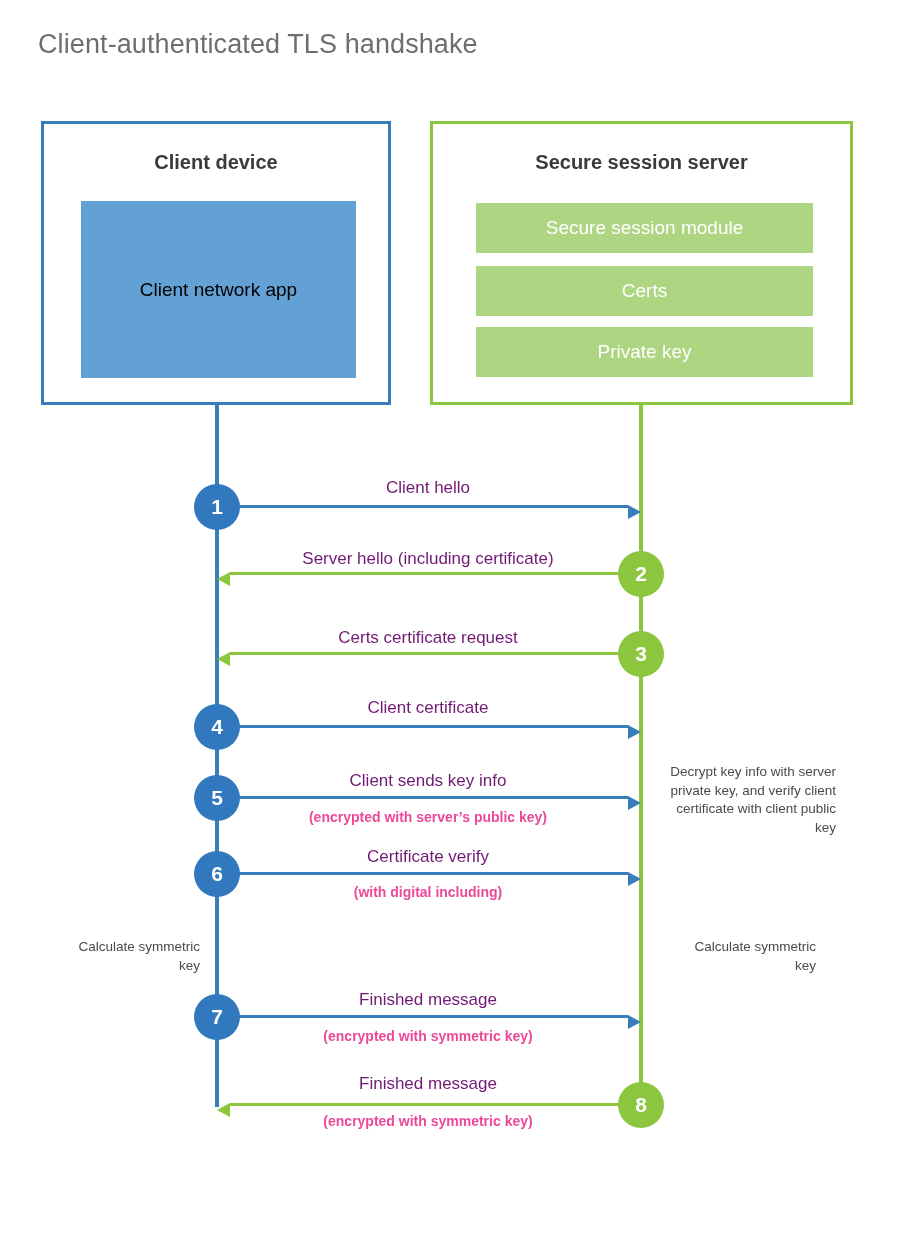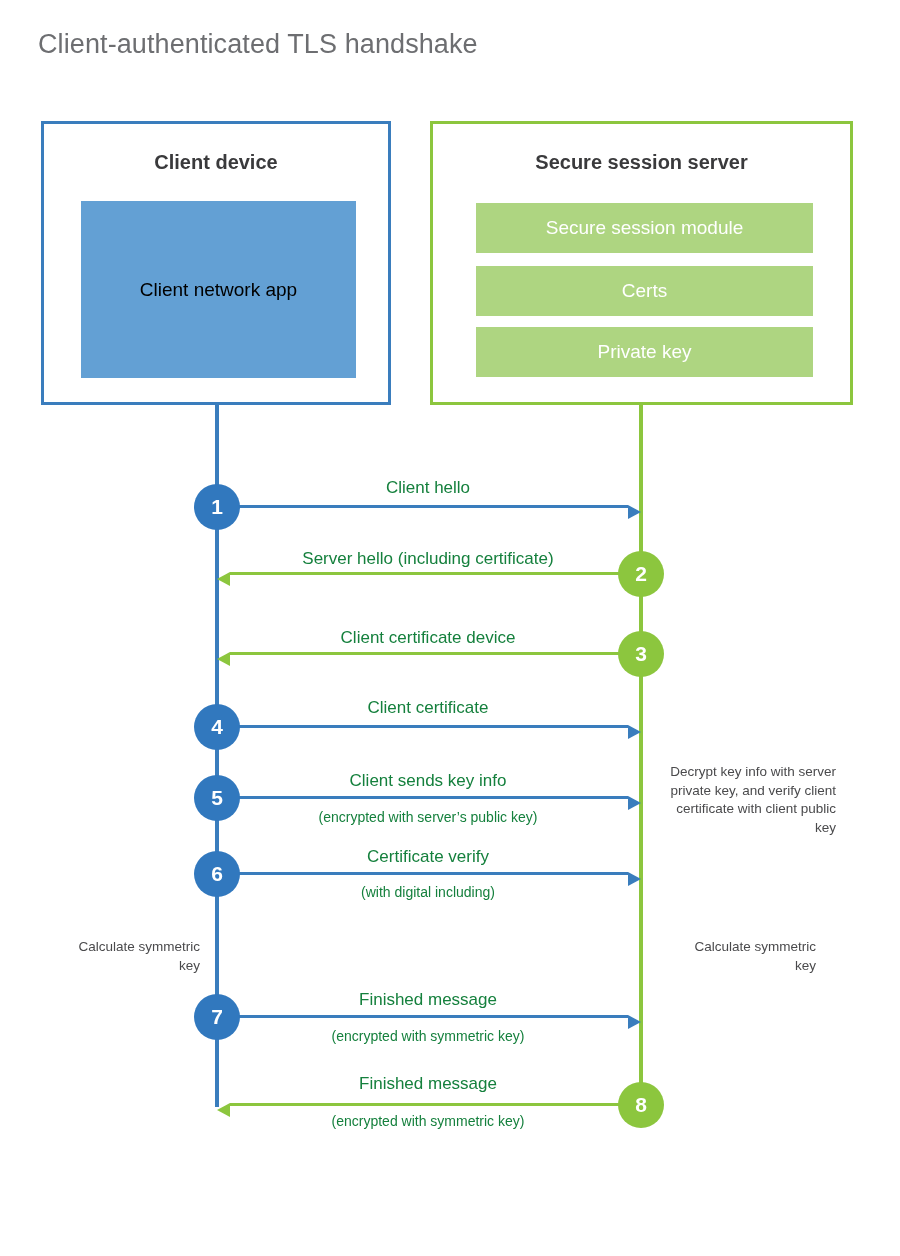--- a/index.html
+++ b/index.html
@@ -142,31 +142,32 @@
   .arrowhead.left {
     border-top: 7px solid transparent;
     border-bottom: 7px solid transparent;
     border-right: 13px solid #8cc63e;
   }
 
   .msg-label {
     position: absolute;
     text-align: center;
     font-size: 17px;
-    color: #15803d;
+    color: #701a75;
     white-space: nowrap;
     transform: translateX(-50%);
   }
   .msg-sublabel {
     position: absolute;
     text-align: center;
     font-size: 14px;
-    color: #15803d;
+    color: #ec4899;
     white-space: nowrap;
     transform: translateX(-50%);
+    font-weight: bold;
   }
 
   
   .step-circle {
     position: absolute;
     width: 46px;
     height: 46px;
     border-radius: 50%;
     display: flex;
     align-items: center;
@@ -221,21 +222,21 @@
   <div class="msg">
     <div class="msg-line to-client" style="left:230px; top:572px; width:410px;"></div>
     <div class="arrowhead left" style="left:217px; top:572px;"></div>
     <div class="msg-label" style="left:428px; top:549px;">Server hello (including certificate)</div>
     <div class="step-circle green" style="left:618px; top:551px;">2</div>
   </div>
 
   <div class="msg">
     <div class="msg-line to-client" style="left:230px; top:652px; width:410px;"></div>
     <div class="arrowhead left" style="left:217px; top:652px;"></div>
-    <div class="msg-label" style="left:428px; top:628px;">Client certificate device</div>
+    <div class="msg-label" style="left:428px; top:628px;">Certs certificate request</div>
     <div class="step-circle green" style="left:618px; top:631px;">3</div>
   </div>
 
   <div class="msg">
     <div class="msg-line to-server" style="left:217px; top:725px; width:411px;"></div>
     <div class="arrowhead right" style="left:628px; top:725px;"></div>
     <div class="msg-label" style="left:428px; top:698px;">Client certificate</div>
     <div class="step-circle blue" style="left:194px; top:704px;">4</div>
   </div>
 

